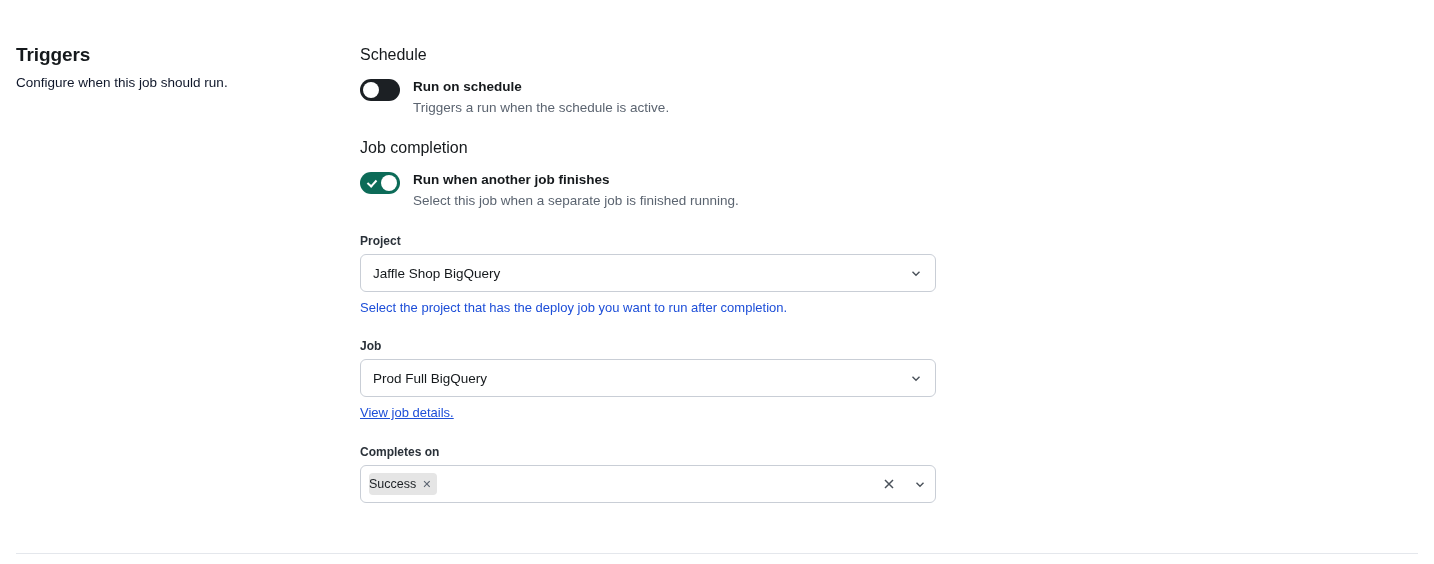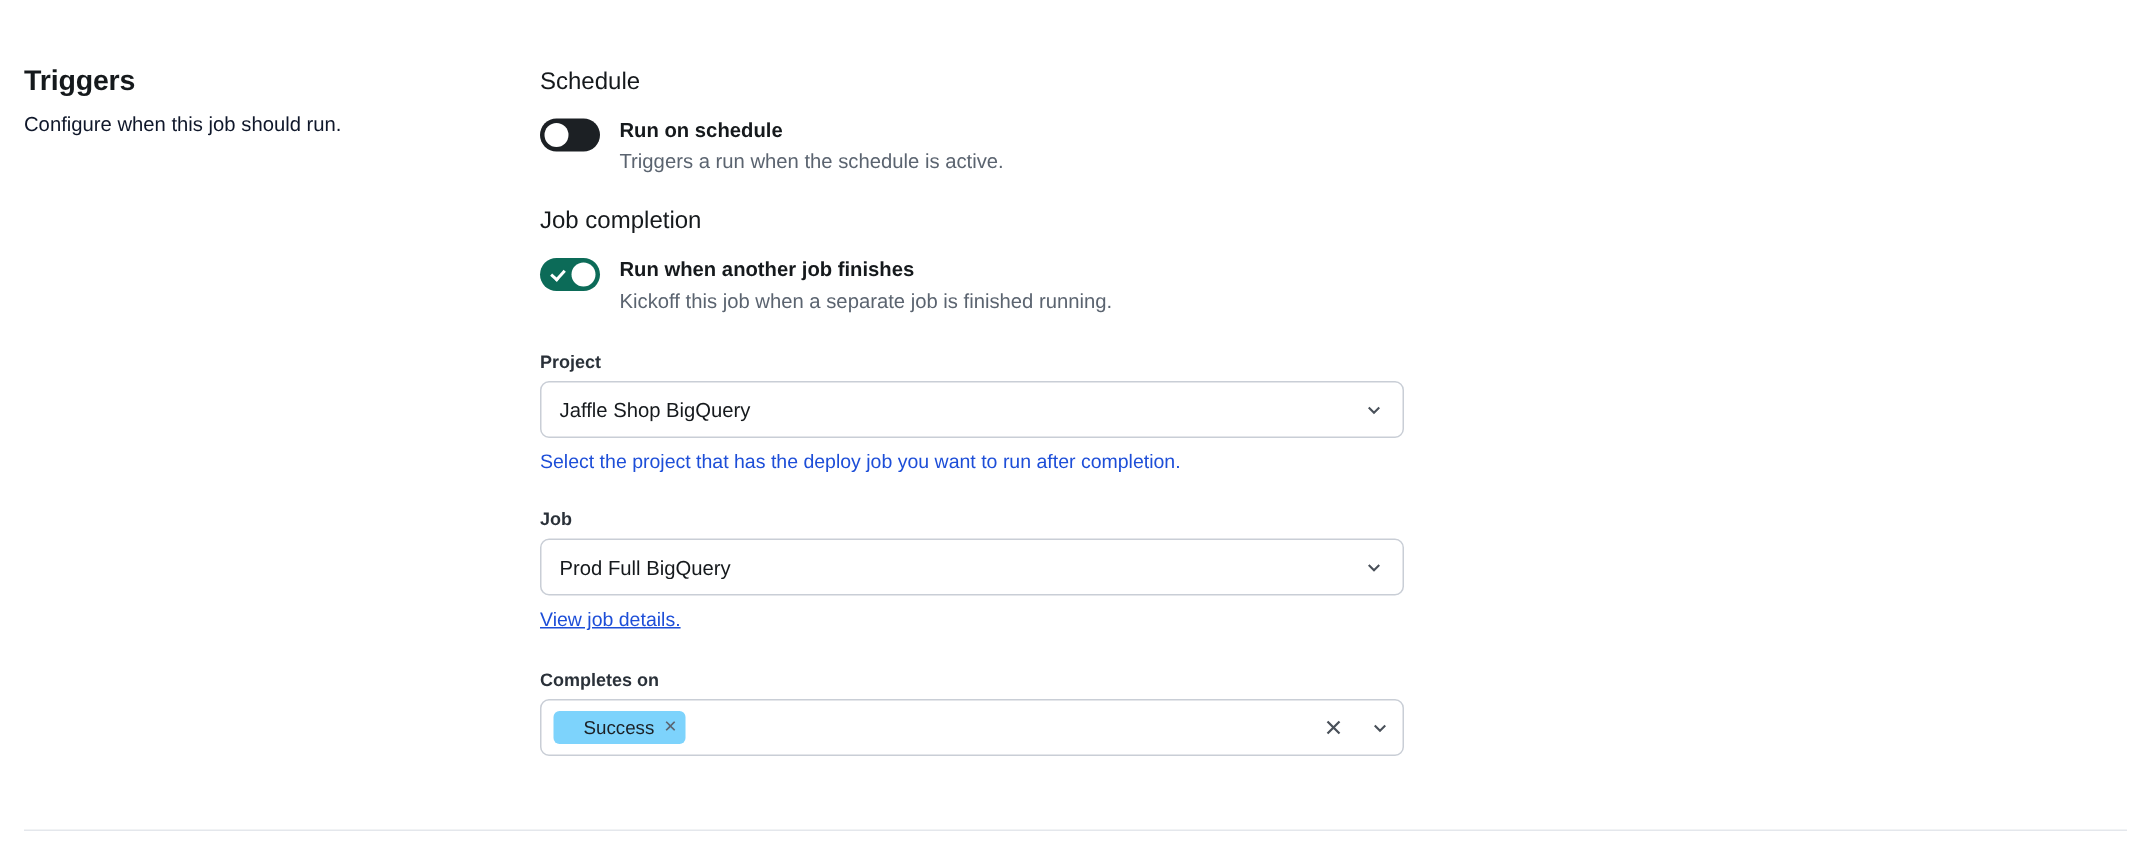--- a/index.html
+++ b/index.html
@@ -171,23 +171,23 @@
     background: #ffffff;
     display: flex;
     align-items: center;
     padding: 0 8px 0 8px;
     gap: 6px;
   }
   .chip {
     display: inline-flex;
     align-items: center;
     gap: 6px;
-    background: #7dd3fc;
+    background: #e5e5e5;
     border-radius: 4px;
-    padding: 3px 6px 3px 20px;
+    padding: 3px 6px 3px 0;
     font-size: 12.5px;
     color: #1c2024;
     height: 22px;
   }
   .chip .x {
     font-size: 11px;
     color: #5b6470;
     cursor: pointer;
     line-height: 1;
   }
@@ -236,21 +236,21 @@
 
     <h3 class="group-title second">Job completion</h3>
 
     <div class="toggle-row">
       <div class="toggle on">
         <span class="check"></span>
         <span class="knob"></span>
       </div>
       <div class="toggle-texts">
         <div class="toggle-label">Run when another job finishes</div>
-        <div class="toggle-help">Kickoff this job when a separate job is finished running.</div>
+        <div class="toggle-help">Select this job when a separate job is finished running.</div>
       </div>
     </div>
 
     <div class="field">
       <label class="field-label">Project</label>
       <div class="select">
         <span class="value">Jaffle Shop BigQuery</span>
         <span class="chev">
           <svg viewBox="0 0 16 16" width="14" height="14" fill="none" stroke="currentColor" stroke-width="1.6">
             <path d="M4 6.5 L8 10.5 L12 6.5"></path>

